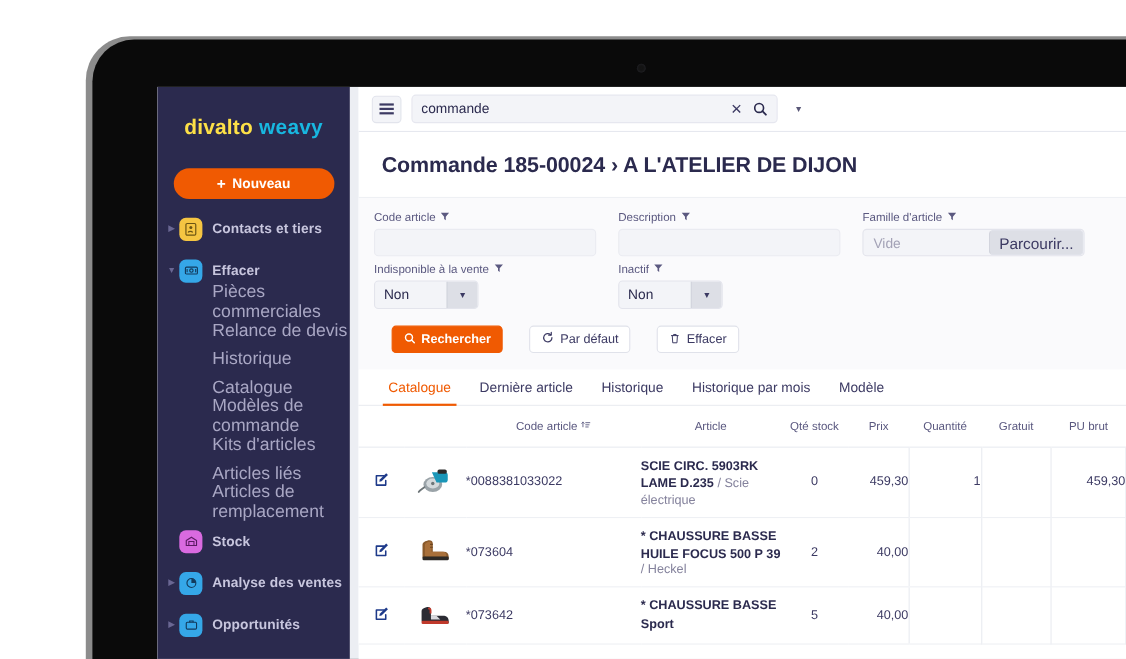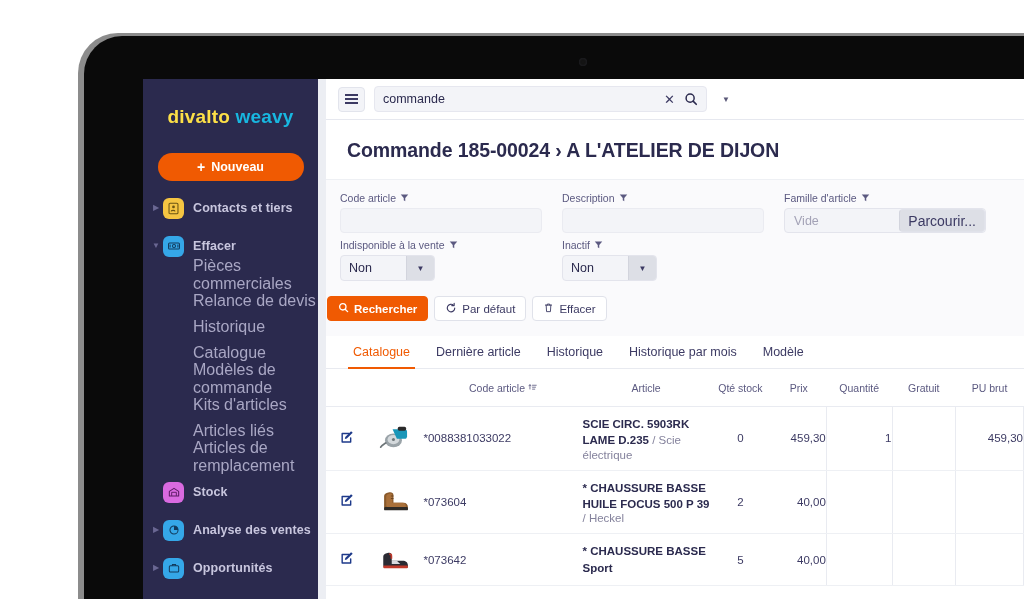--- a/index.html
+++ b/index.html
@@ -197,22 +197,22 @@
     flex: 1; padding-left: 9px; font-size: 12.5px; color: #a3a2b6;
   }
   .browse-pill .btn {
     height: 100%; padding: 0 8px;
     background: #dddfe6; border-left: 1px solid #d2d4dd;
     display: flex; align-items: center;
     font-size: 14px; color: #3c3a63;
   }
 
   .btn-row {
-    display: flex; gap: 6px;
-    padding: 9px 14px 15px 1px;
+    display: flex; gap: 24px;
+    padding: 9px 14px 15px 30px;
   }
   .btn {
     height: 25px; border-radius: 4px;
     display: flex; align-items: center; gap: 5px;
     padding: 0 10px; font-size: 11.5px; cursor: pointer;
     border: 1px solid #e0e2ea; background: #fff; color: #3c3a63;
     font-family: "Liberation Sans", sans-serif;
   }
   .btn.primary {
     background: #f05a02; border-color: #f05a02; color: #fff; font-weight: bold;

